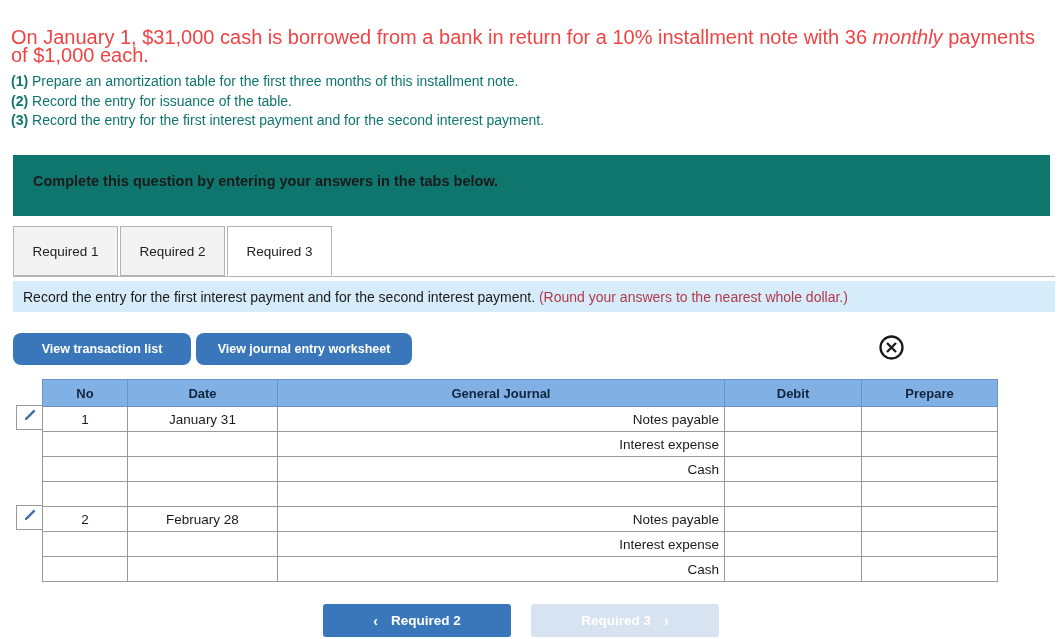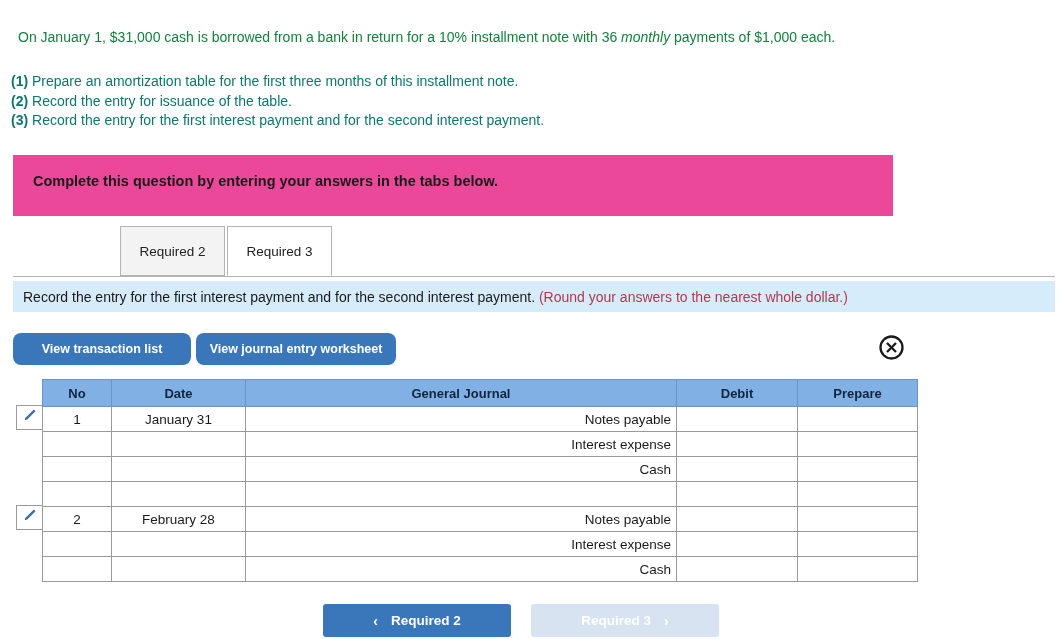--- a/index.html
+++ b/index.html
@@ -15,47 +15,46 @@
     overflow: hidden;
     position: relative;
   }
 
   
   .stem {
     position: absolute;
     left: 11px;
     top: 28px;
     width: 1040px;
-    font-size: 14px;
+    font-size: 20px;
     line-height: 18px;
-    color: #15803d;
-    margin-left: 7px;
+    color: #ef4444;
   }
   .stem em { font-style: italic; }
 
   .reqs {
     position: absolute;
     left: 11px;
     top: 72px;
     width: 820px;
     font-size: 14px;
     line-height: 19.5px;
     color: #0f766e;
   }
   .reqs .n { font-weight: bold; }
   .reqs .line { white-space: nowrap; }
 
   
   .banner {
     position: absolute;
     left: 13px;
     top: 155px;
-    width: 880px;
+    width: 1037px;
     height: 61px;
-    background: #ec4899;
+    background: #0f766e;
     box-sizing: border-box;
   }
   .banner-text {
     position: absolute;
     left: 20px;
     top: 18px;
     font-size: 14.5px;
     font-weight: bold;
     color: #1a1a1a;
   }
@@ -137,21 +136,21 @@
     border: none;
     border-radius: 8px;
     display: flex;
     align-items: center;
     justify-content: center;
     cursor: pointer;
     box-sizing: border-box;
     font-family: "Liberation Sans", sans-serif;
   }
   .act-btn0 { left: 0px;   width: 178px; }
-  .act-btn1 { left: 183px; width: 200px; }
+  .act-btn1 { left: 183px; width: 216px; }
 
   
   .close-icon {
     position: absolute;
     left: 878px;
     top: 334px;
     width: 27px;
     height: 27px;
     cursor: pointer;
   }
@@ -167,21 +166,21 @@
     table-layout: fixed;
     width: 830px;
   }
   table.jtable th {
     background: #81b0e4;
     border: 1px solid #6b94c4;
     font-size: 13px;
     font-weight: bold;
     color: #11253f;
     height: 26px;
-    padding: 0 4px;
+    padding: 0 12px;
     text-align: center;
   }
   table.jtable td {
     border: 1px solid #9a9a9a;
     height: 25px;
     font-size: 13.5px;
     color: #1a1a1a;
     padding: 0 5px;
     box-sizing: border-box;
   }
@@ -251,20 +250,21 @@
   <div class="line"><span class="n">(2)</span><span> Record the entry for issuance of the table.</span></div>
   <div class="line"><span class="n">(3)</span><span> Record the entry for the first interest payment and for the second interest payment.</span></div>
 </div>
 
 <div class="banner">
   <div class="banner-text">Complete this question by entering your answers in the tabs below.</div>
 </div>
 
 <div class="tabs">
   <div class="tabstrip-line"></div>
+  <div class="tab tab0">Required 1</div>
   <div class="tab tab1">Required 2</div>
   <div class="tab tab2 active">Required 3</div>
 </div>
 
 <div class="subbar">
   <div class="subbar-text"><span>Record the entry for the first interest payment and for the second interest payment.</span><span class="subbar-note"> (Round your answers to the nearest whole dollar.)</span></div>
 </div>
 
 <div class="btn-row">
   <button class="act-btn act-btn0">View transaction list</button>

